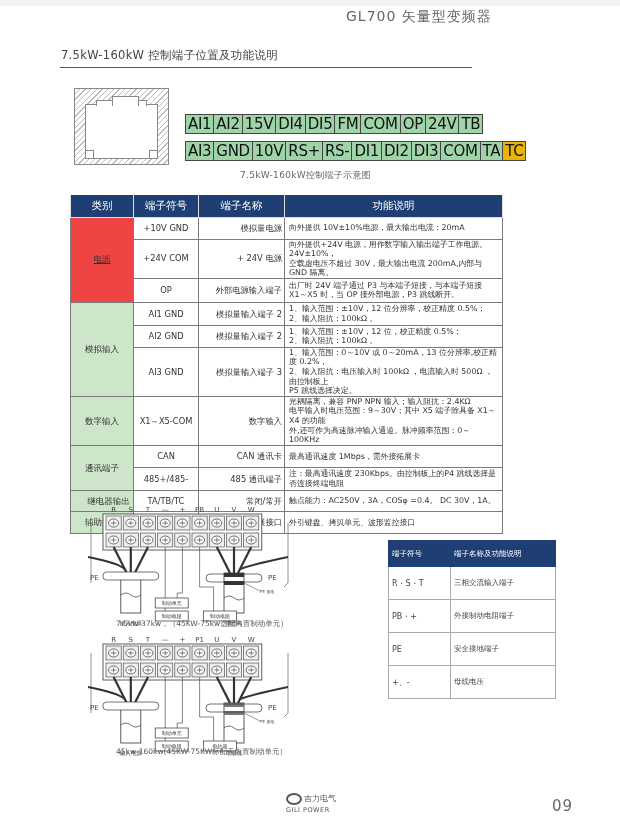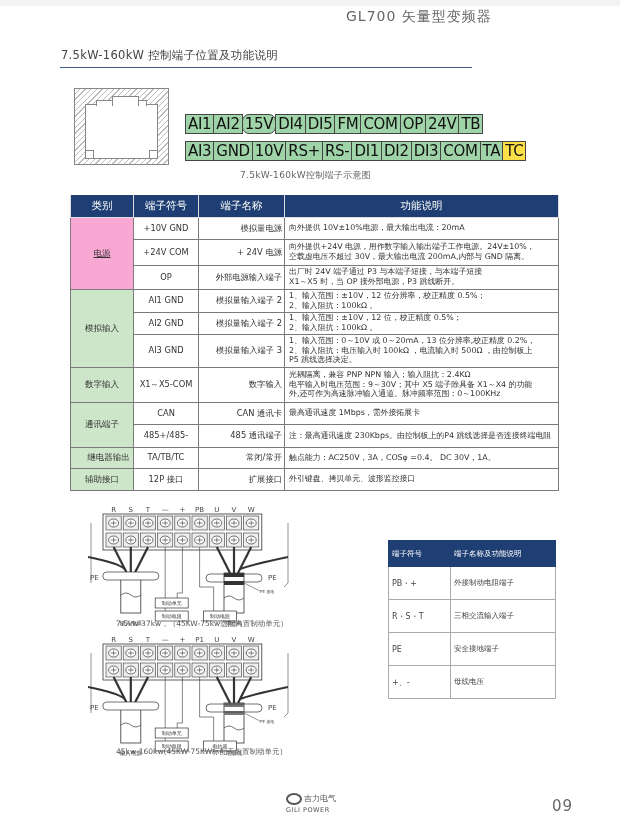--- a/index.html
+++ b/index.html
@@ -22,21 +22,21 @@
   .connector-step-l { position: absolute; left: 10px; top: -5px; width: 17px; height: 6px; background: #fff; border-top: 1px solid #888; border-left: 1px solid #888; }
   .connector-step-r { position: absolute; right: 10px; top: -5px; width: 17px; height: 6px; background: #fff; border-top: 1px solid #888; border-right: 1px solid #888; }
 
   .term-row { position: absolute; left: 185px; display: flex; height: 20px; }
   .term-row.r1 { top: 114px; }
   .term-row.r2 { top: 141px; }
   .term { background: #9fd3a8; border: 1px solid #444; margin-right: -1px; font-family: "DejaVu Sans", sans-serif; font-size: 15px; color: #111; line-height: 18px; text-align: center; padding: 0 2px; letter-spacing: -0.3px; }
   .terminal-caption { position: absolute; left: 240px; top: 169px; font-size: 9px; color: #666; letter-spacing: 0.3px; }
 
   
-  table.ft { position: absolute; left: 70px; top: 195px; width: 489px; border-collapse: collapse; font-size: 8.3px; color: #333; }
+  table.ft { position: absolute; left: 70px; top: 195px; width: 433px; border-collapse: collapse; font-size: 8.3px; color: #333; }
   table.ft th { background: #1f3f74; color: #fff; font-weight: normal; font-size: 10.5px; height: 22px; border: 1px solid #ddd; border-top: none; }
   table.ft td { border: 1px solid #7a7a7a; text-align: center; vertical-align: middle; padding: 0 2px; line-height: 10.5px; }
   table.ft td.cat { background: #cde5c8; width: 63px; font-size: 8.5px; }
   table.ft td.sym { width: 65px; font-size: 8.3px; }
   table.ft td.nm { width: 86px; font-size: 8.3px; text-align: right; }
   table.ft td.desc { text-align: left; padding-left: 4px; font-size: 7.9px; line-height: 9.6px; white-space: pre-line; }
 
   
   .wiring { position: absolute; }
   .wiring.w1 { left: 88px; top: 503px; }
@@ -69,56 +69,56 @@
     <div class="connector-step-r"></div>
     <div class="connector-tab"></div>
     <div class="connector-notch-l"></div>
     <div class="connector-notch-r"></div>
   </div>
 </div>
 
 <div class="term-row r1" id="term-row-1">
     <div class="term" style="background: rgb(159, 211, 168);">AI1</div>
     <div class="term" style="background: rgb(159, 211, 168);">AI2</div>
-    <div class="term" style="background: rgb(159, 211, 168); border-radius: 7px;">15V</div>
+    <div class="term" style="background: rgb(159, 211, 168);">15V</div>
     <div class="term" style="background: rgb(159, 211, 168);">DI4</div>
     <div class="term" style="background: rgb(159, 211, 168);">DI5</div>
     <div class="term" style="background: rgb(159, 211, 168);">FM</div>
     <div class="term" style="background: rgb(159, 211, 168);">COM</div>
     <div class="term" style="background: rgb(159, 211, 168);">OP</div>
     <div class="term" style="background: rgb(159, 211, 168);">24V</div>
     <div class="term" style="background: rgb(159, 211, 168);">TB</div>
   </div>
 <div class="term-row r2" id="term-row-2">
     <div class="term" style="background: rgb(159, 211, 168);">AI3</div>
     <div class="term" style="background: rgb(159, 211, 168);">GND</div>
     <div class="term" style="background: rgb(159, 211, 168);">10V</div>
     <div class="term" style="background: rgb(159, 211, 168);">RS+</div>
     <div class="term" style="background: rgb(159, 211, 168);">RS-</div>
     <div class="term" style="background: rgb(159, 211, 168);">DI1</div>
     <div class="term" style="background: rgb(159, 211, 168);">DI2</div>
     <div class="term" style="background: rgb(159, 211, 168);">DI3</div>
     <div class="term" style="background: rgb(159, 211, 168);">COM</div>
     <div class="term" style="background: rgb(159, 211, 168);">TA</div>
-    <div class="term" style="background: #fde047;">TC</div>
+    <div class="term" style="background: #eab308;">TC</div>
   </div>
 <div class="terminal-caption">7.5kW-160kW控制端子示意图</div>
 
 <table class="ft">
   <thead>
     <tr>
       <th style="background: rgb(31, 63, 116);">类别</th>
       <th style="background: rgb(31, 63, 116);">端子符号</th>
       <th style="background: rgb(31, 63, 116); margin-top: 31px;">端子名称</th>
       <th style="background: rgb(31, 63, 116);">功能说明</th>
     </tr>
   </thead>
   <tbody id="ft-body">
       <tr style="height: 22px;">
-        <td class="cat" rowspan="3" style="background: #f9a8d4; text-decoration: underline;">电源</td>
+        <td class="cat" rowspan="3" style="background: #ef4444; text-decoration: underline;">电源</td>
         <td class="sym">+10V GND</td>
         <td class="nm">模拟量电源</td>
         <td class="desc">向外提供 10V±10%电源，最大输出电流：20mA</td>
       </tr>
       <tr style="height: 26px;">
         <td class="sym">+24V COM</td>
         <td class="nm">+ 24V 电源</td>
         <td class="desc">向外提供+24V 电源，用作数字输入输出端子工作电源。24V±10%，
 空载虚电压不超过 30V，最大输出电流 200mA,内部与 GND 隔离。</td>
       </tr>
@@ -388,26 +388,26 @@
 
 <table class="st">
   <thead>
     <tr>
       <th>端子符号</th>
       <th>端子名称及功能说明</th>
     </tr>
   </thead>
   <tbody id="st-body">
       <tr>
+        <td class="sym">R・S・T</td>
+        <td>三相交流输入端子</td>
+      </tr>
+      <tr>
         <td class="sym">PB・+</td>
         <td>外接制动电阻端子</td>
-      </tr>
-      <tr>
-        <td class="sym">R・S・T</td>
-        <td>三相交流输入端子</td>
       </tr>
       <tr>
         <td class="sym">PE</td>
         <td>安全接地端子</td>
       </tr>
       <tr>
         <td class="sym">+、-</td>
         <td>母线电压</td>
       </tr>
     </tbody>

